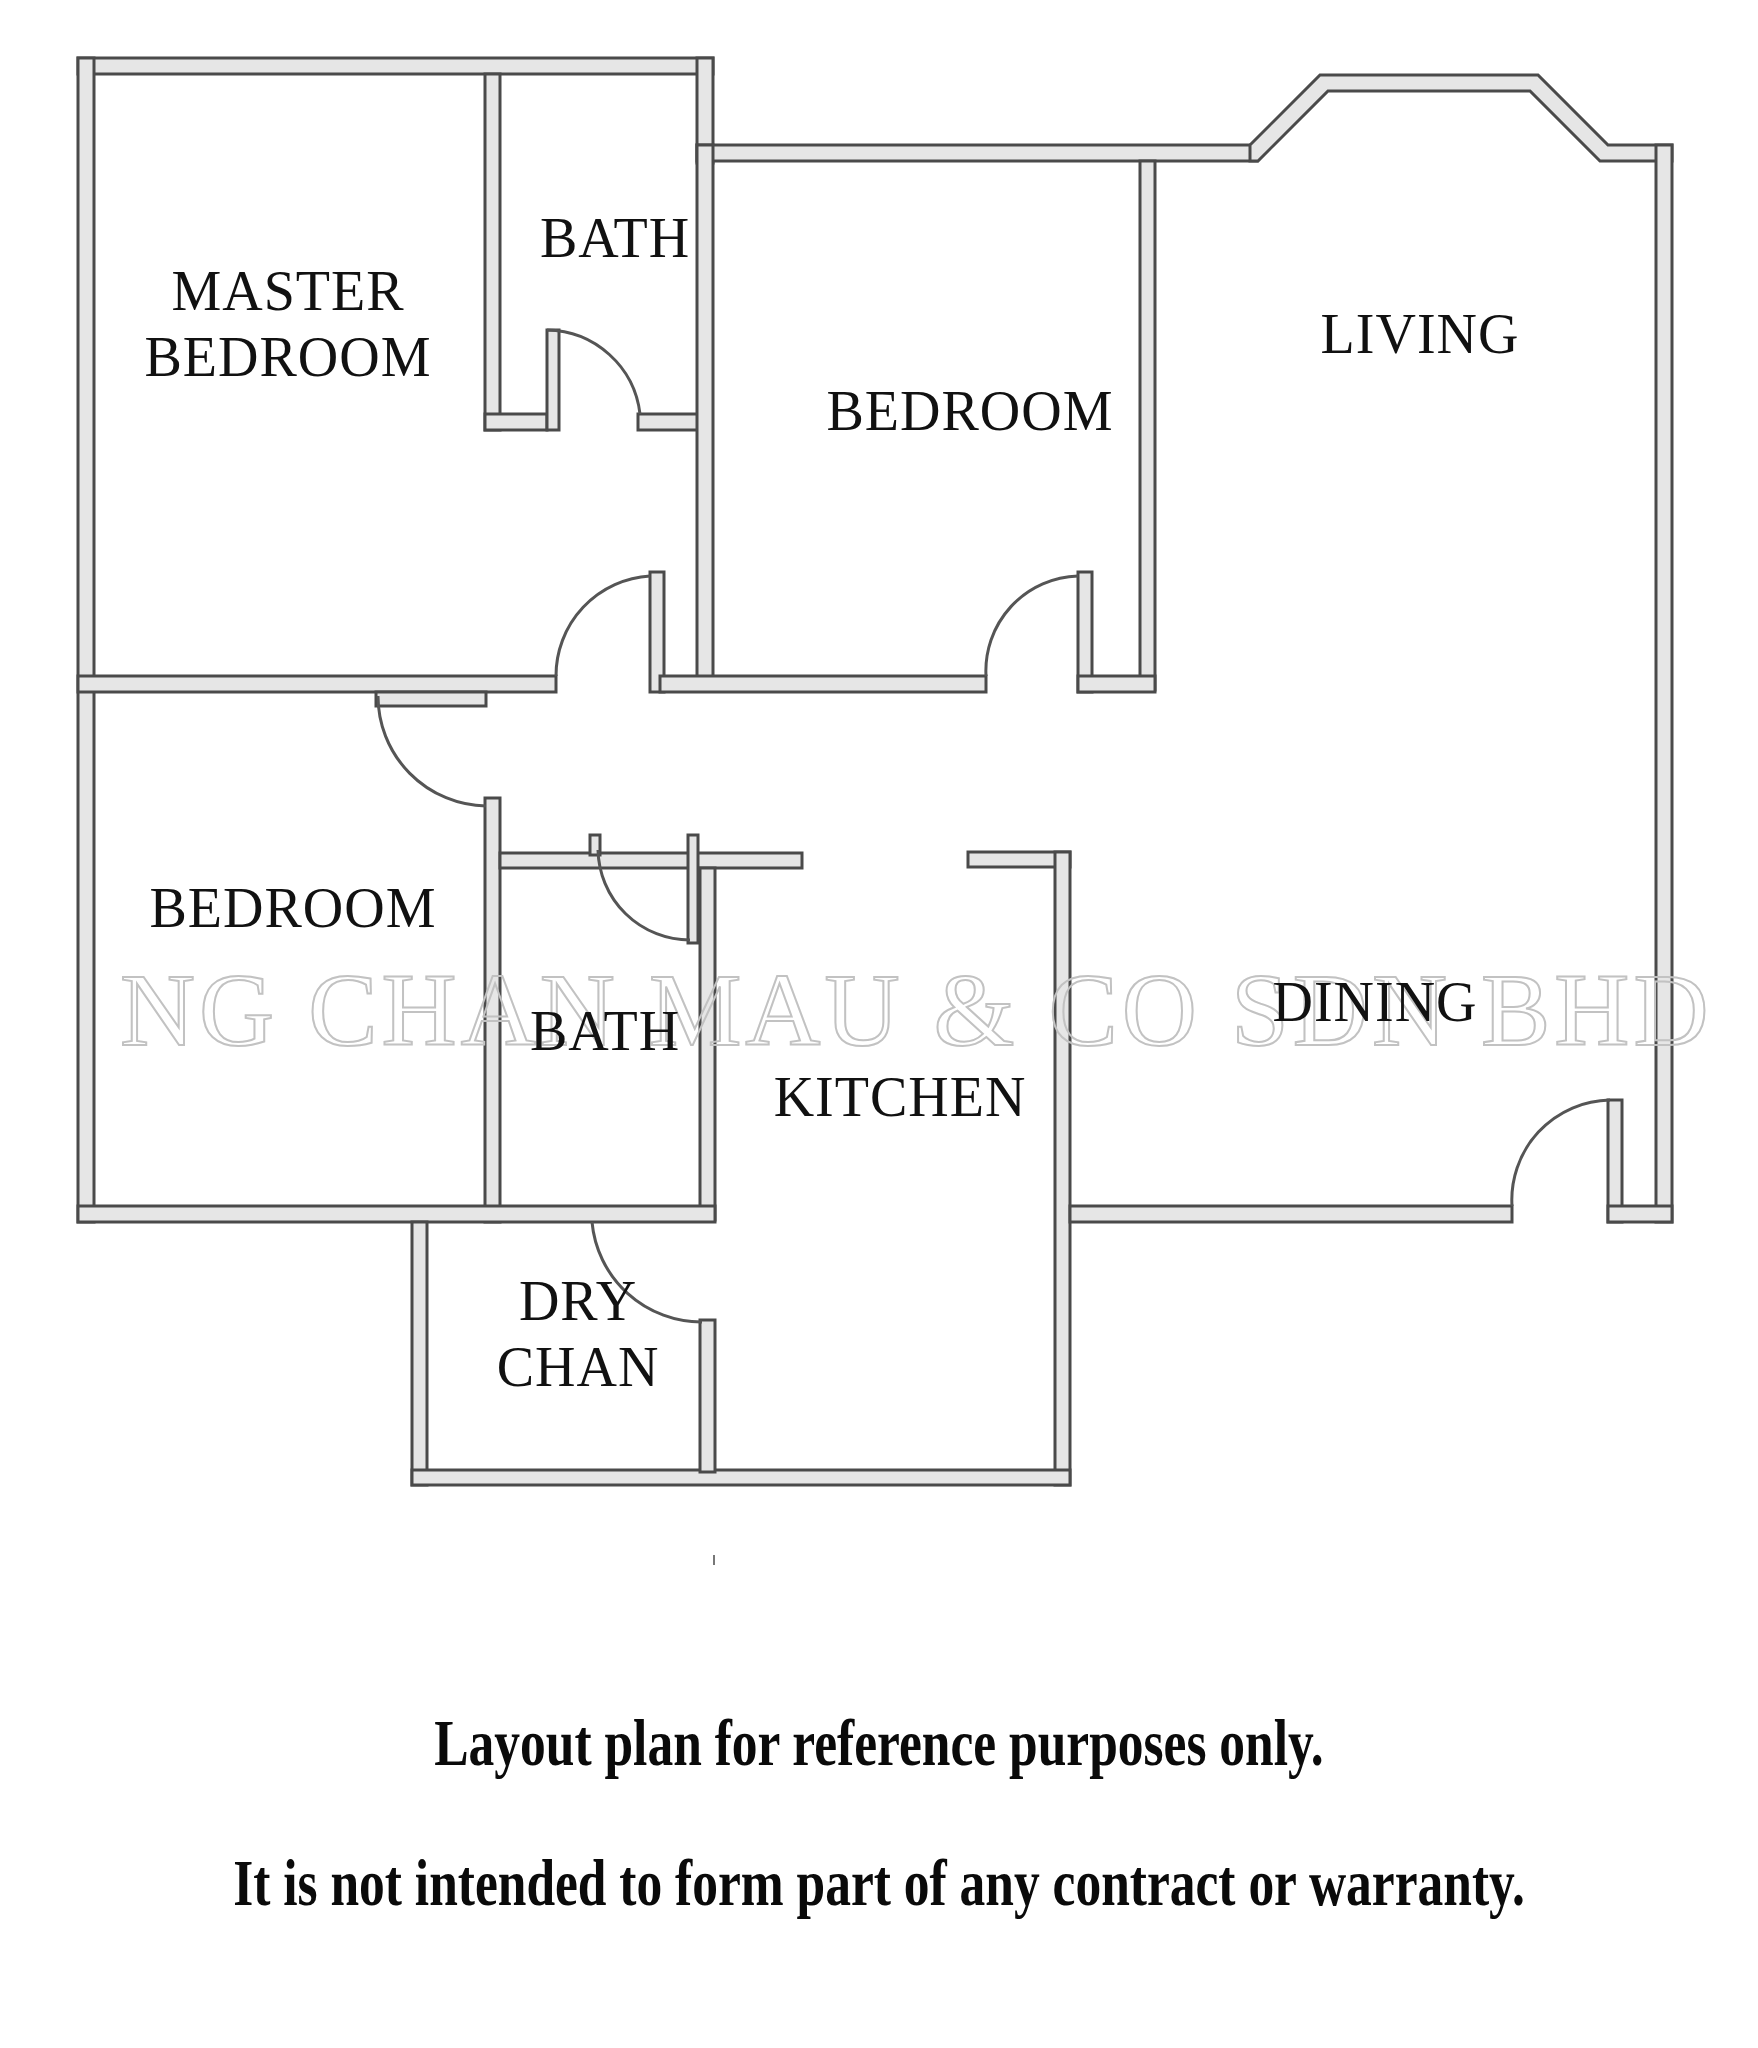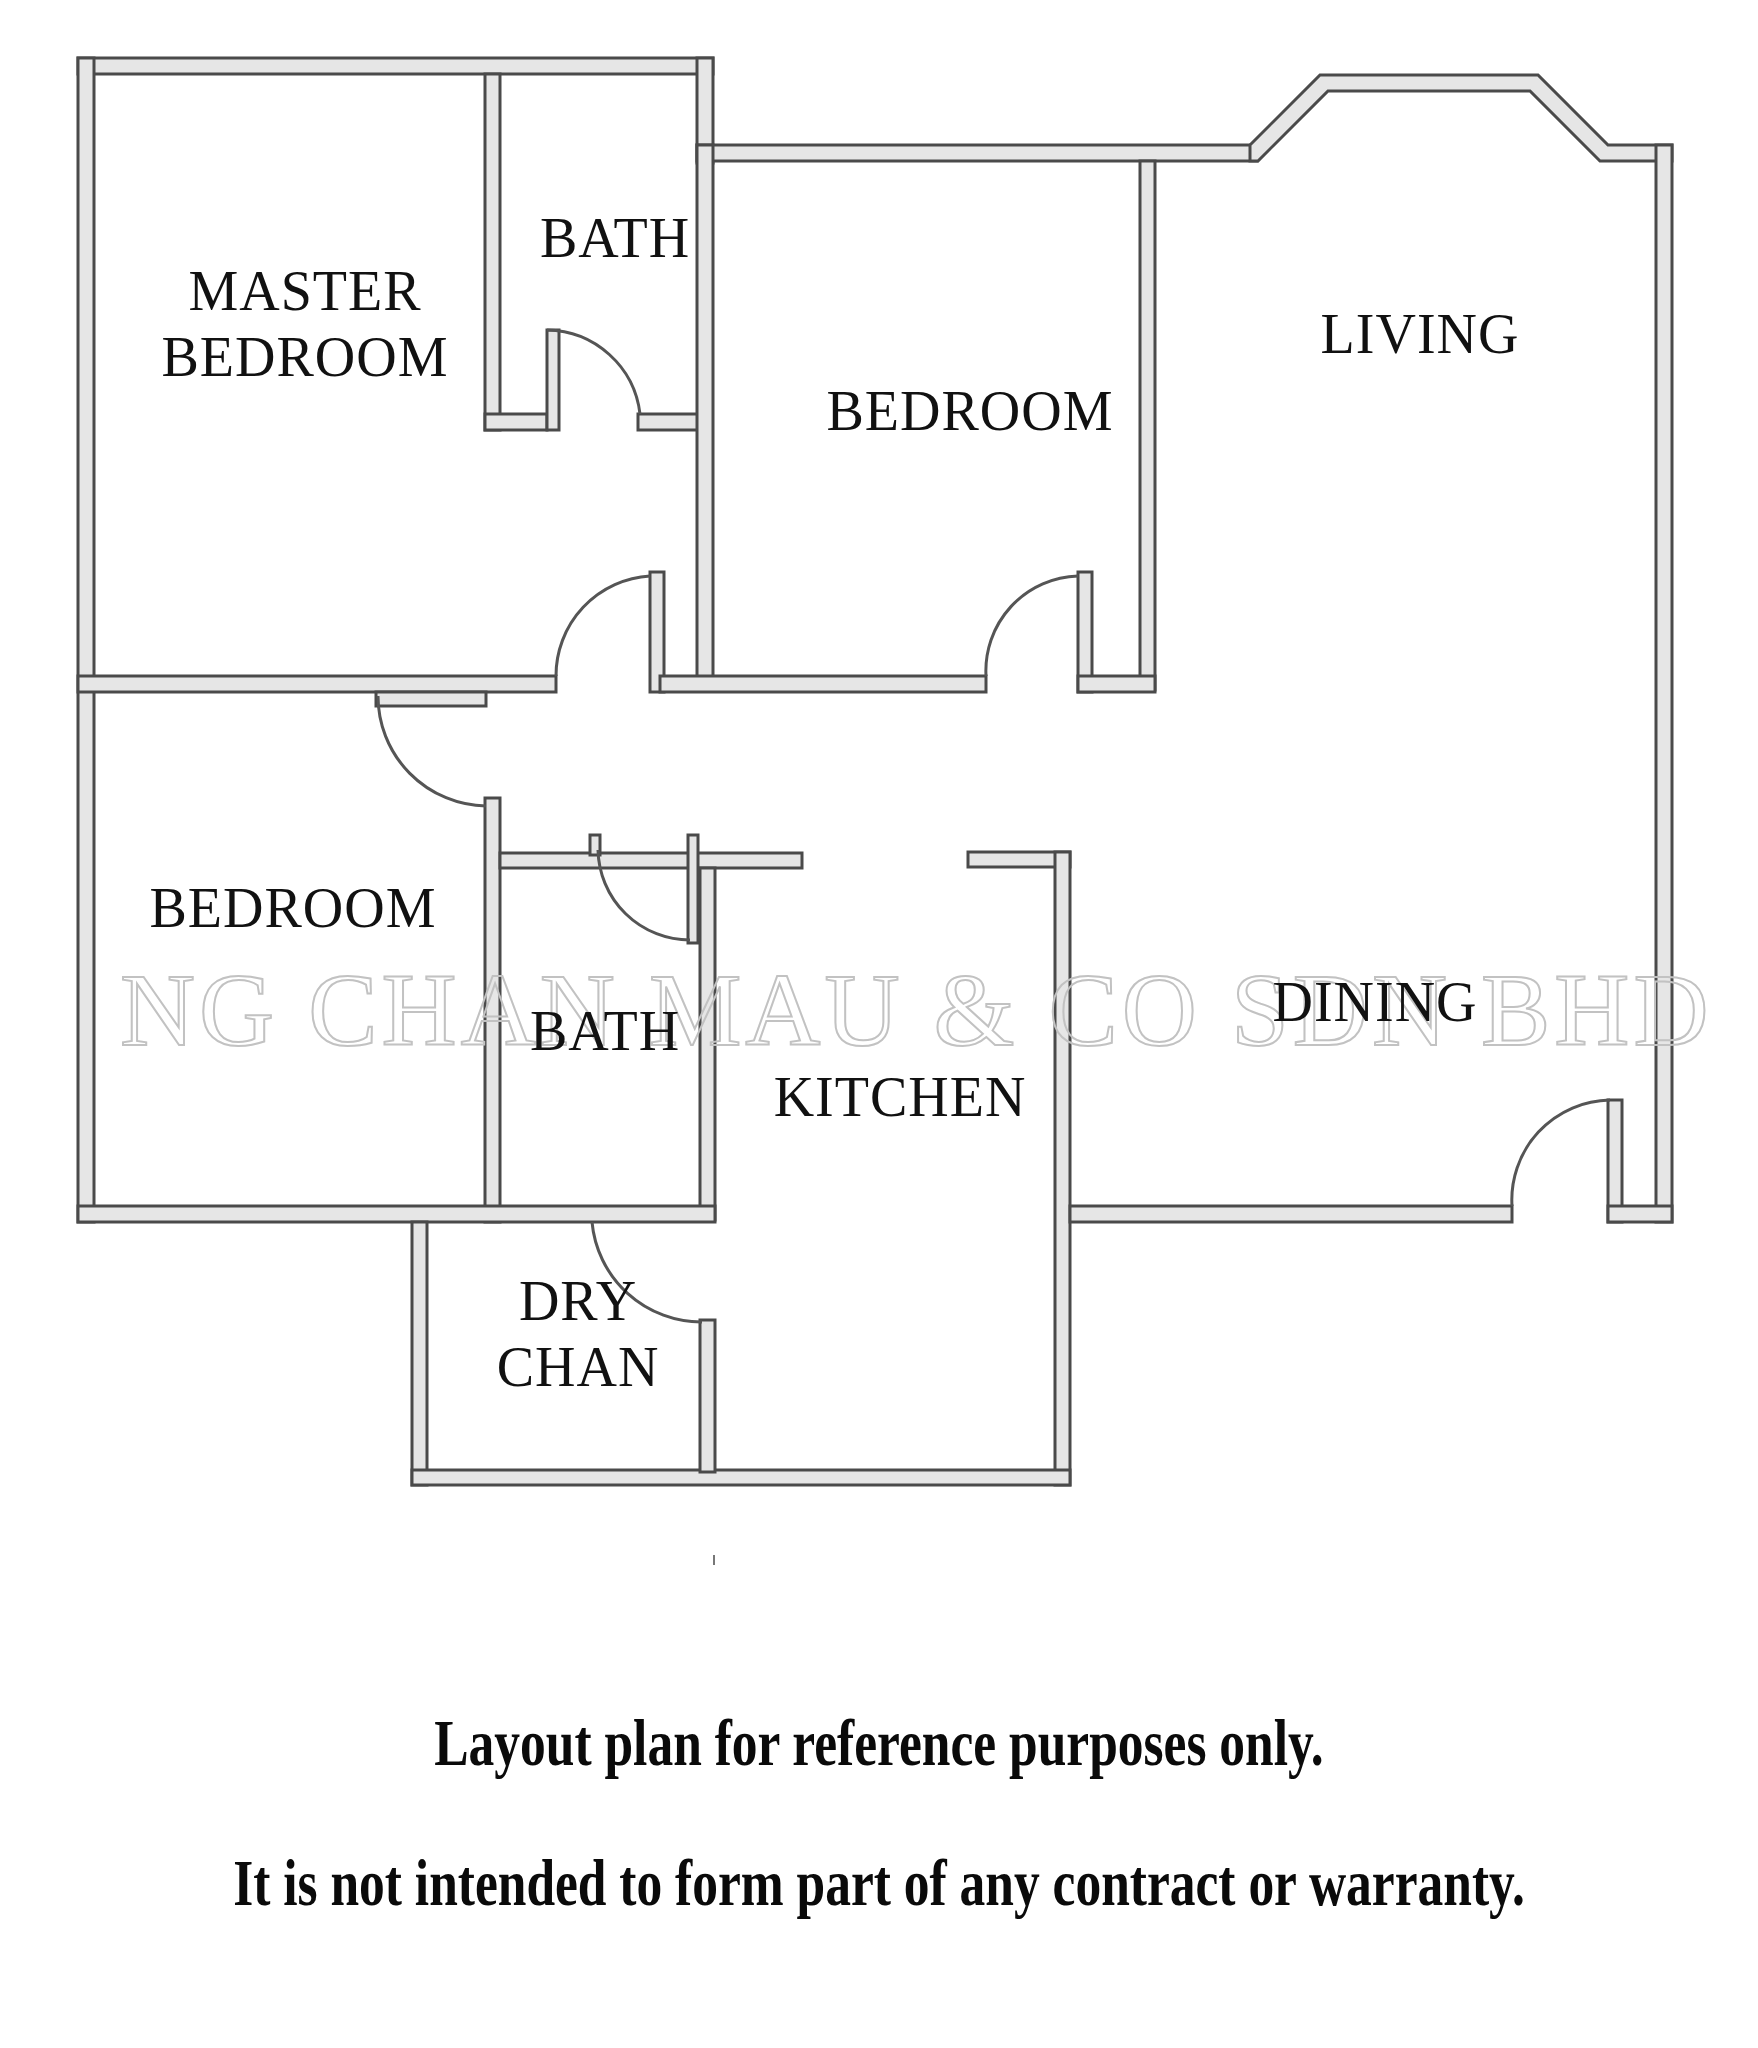--- a/index.html
+++ b/index.html
@@ -101,21 +101,21 @@
     <path class="door" d="M986 676 A 95 95 0 0 1 1078 576"></path>
     <path class="door" d="M378 696 A 110 110 0 0 0 486 806"></path>
     <path class="door" d="M598 850 A 92 92 0 0 0 690 940"></path>
     <path class="door" d="M592 1222 A 110 110 0 0 0 702 1322"></path>
     <path class="door" d="M1512 1206 A 100 100 0 0 1 1610 1100"></path>
   </g>
 </svg>
 
 <div class="watermark">NG CHAN MAU &amp; CO SDN BHD</div>
 
-<div class="room-label" style="left:305px; top:258px;">MASTER
+<div class="room-label" style="left:288px; top:258px;">MASTER
 BEDROOM</div>
 <div class="room-label" style="left:615px; top:205px;">BATH</div>
 <div class="room-label" style="left:970px; top:378px;">BEDROOM</div>
 <div class="room-label" style="left:1420px; top:301px;text-align:center;">LIVING</div>
 <div class="room-label" style="left:293px; top:875px;">BEDROOM</div>
 <div class="room-label" style="left:605px; top:998px;">BATH</div>
 <div class="room-label" style="left:1375px; top:969px;">DINING</div>
 <div class="room-label" style="left:900px; top:1064px;">KITCHEN</div>
 <div class="room-label" style="left:578px; top:1268px;">DRY
 CHAN</div>

